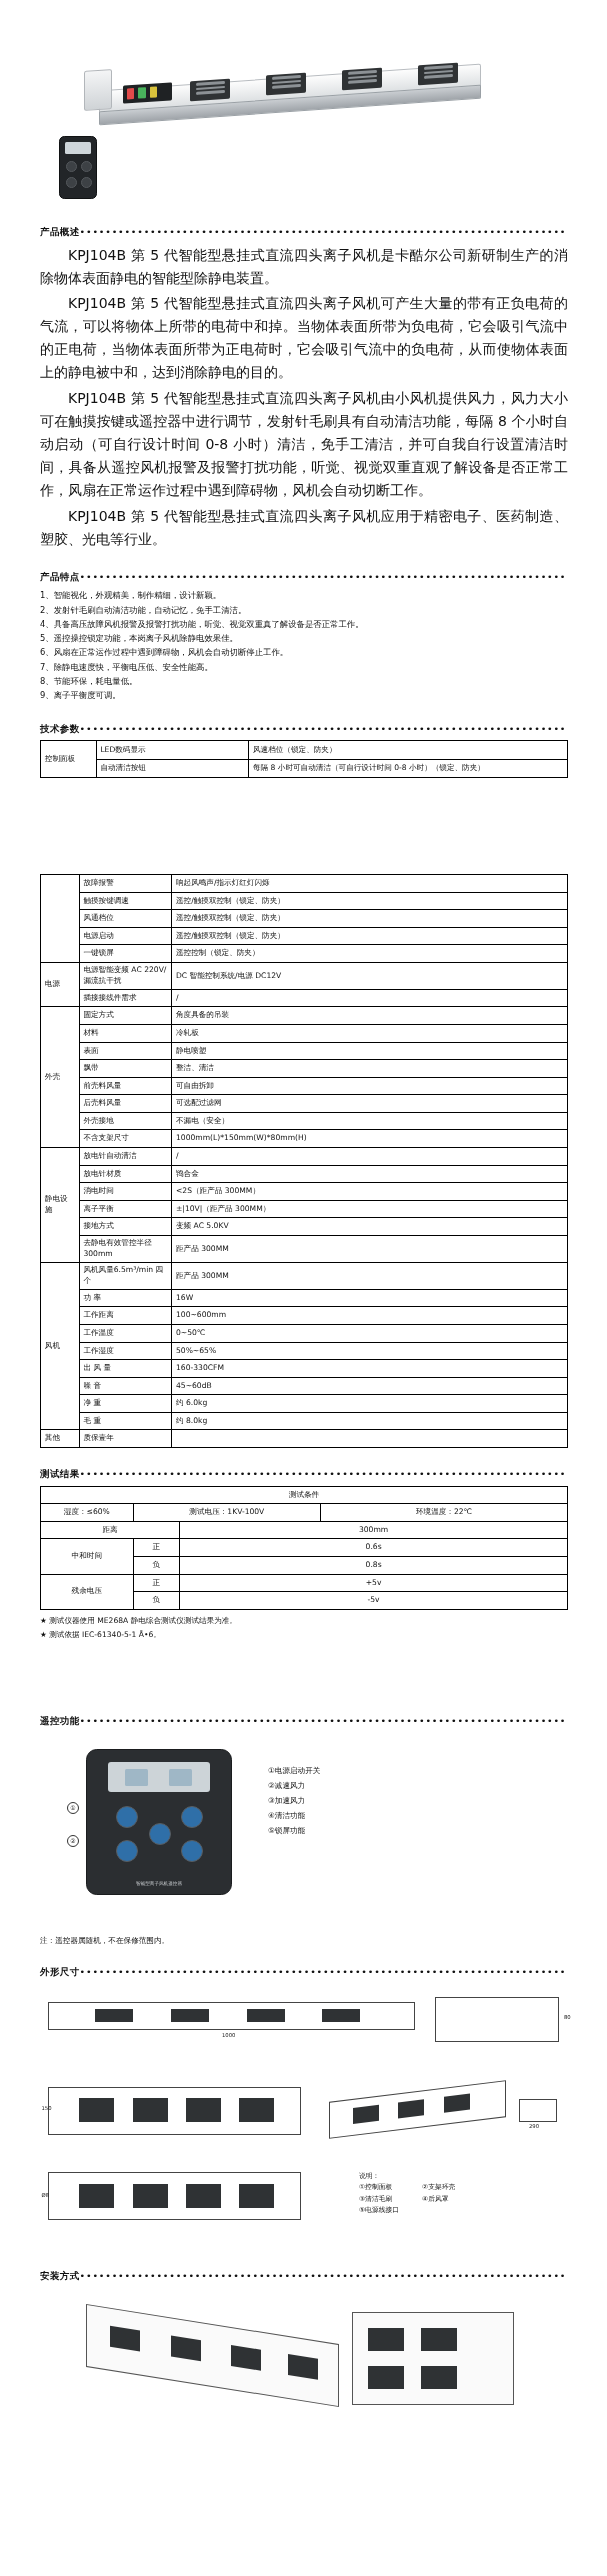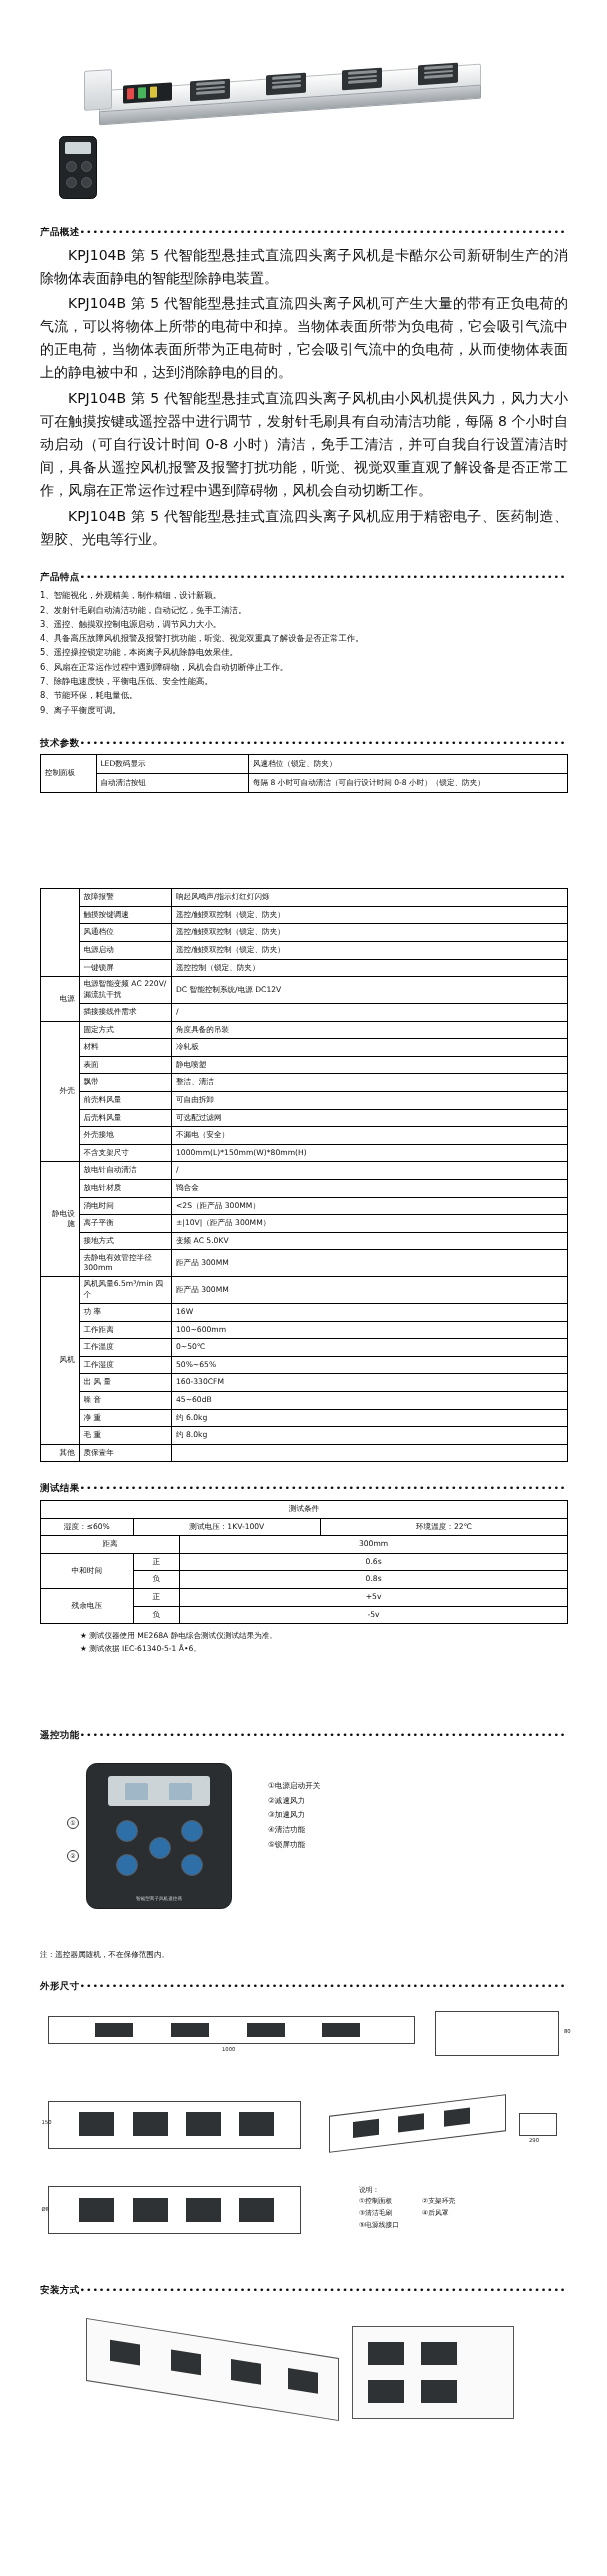--- a/index.html
+++ b/index.html
@@ -51,27 +51,27 @@
   p.body{font-size:14px;line-height:1.65;text-align:justify;margin:0 0 2.3px;text-indent:2em;}
   ul.feat{margin:1.5px 0 0 0;padding:0;list-style:none;}
   ul.feat li{font-size:8.4px;line-height:1.7;text-indent:0;padding-left:0;}
 
   
   table{border-collapse:collapse;width:100%;font-size:7.6px;}
   table td,table th{border:0.8px solid #000;padding:2.3px 3.8px;vertical-align:middle;line-height:1.4;}
   .t-params td{height:13px;}
   .t-params .lbl{width:47px;text-align:left;font-family:Liberation Mono, monospace;}
   .t-spec td{height:12px;}
-  .t-spec .grp{width:30px;text-align:right;}
+  .t-spec .grp{width:30px;text-align:left;}
   .t-spec .k{width:84px;}
   .tbl-wrap{margin-top:4.6px;}
 
   
   .t-test td{height:12px;text-align:center;}
-  .notes{font-size:7.6px;line-height:1.8;margin-top:4.6px;margin-left:40px;}
+  .notes{font-size:7.6px;line-height:1.8;margin-top:4.6px;}
   .notes div{margin:0;}
 
   
   .remote-block{margin-top:13.7px;position:relative;height:190px;}
   .remote-big{
     position:absolute;left:46px;top:7.6px;width:144px;height:144px;background:#2b2e31;border-radius:10.6px;
     border:0.8px solid #1a1c1e;
   }
   .remote-big .disp{position:absolute;left:21px;top:12px;width:102px;height:30px;background:#cdd4d8;border-radius:3px;}
   .remote-big .disp .d1,.remote-big .disp .d2{position:absolute;top:6.8px;width:23px;height:16.7px;background:#9fb7c6;border-radius:1.5px;}
@@ -151,21 +151,20 @@
     <p class="body">KPJ104B 第 5 代智能型悬挂式直流四头离子风机可产生大量的带有正负电荷的气流，可以将物体上所带的电荷中和掉。当物体表面所带为负电荷，它会吸引气流中的正电荷，当物体表面所带为正电荷时，它会吸引气流中的负电荷，从而使物体表面上的静电被中和，达到消除静电的目的。</p>
     <p class="body">KPJ104B 第 5 代智能型悬挂式直流四头离子风机由小风机提供风力，风力大小可在触摸按键或遥控器中进行调节，发射针毛刷具有自动清洁功能，每隔 8 个小时自动启动（可自行设计时间 0-8 小时）清洁，免手工清洁，并可自我自行设置清洁时间，具备从遥控风机报警及报警打扰功能，听觉、视觉双重直观了解设备是否正常工作，风扇在正常运作过程中遇到障碍物，风机会自动切断工作。</p>
     <p class="body">KPJ104B 第 5 代智能型悬挂式直流四头离子风机应用于精密电子、医药制造、塑胶、光电等行业。</p>
 
     <div class="sec-title">
       <span>产品特点</span><span class="dots">••••••••••••••••••••••••••••••••••••••••••••••••••••••••••••••••••••••••••••</span>
     </div>
     <ul class="feat">
       <li>1、智能视化，外观精美，制作精细，设计新颖。</li>
       <li>2、发射针毛刷自动清洁功能，自动记忆，免手工清洁。</li>
-      <li>3、遥控、触摸双控制电源启动，调节风力大小。</li>
       <li>4、具备高压故障风机报警及报警打扰功能，听觉、视觉双重真了解设备是否正常工作。</li>
       <li>5、遥控操控锁定功能，本岗离子风机除静电效果佳。</li>
       <li>6、风扇在正常运作过程中遇到障碍物，风机会自动切断停止工作。</li>
       <li>7、除静电速度快，平衡电压低、安全性能高。</li>
       <li>8、节能环保，耗电量低。</li>
       <li>9、离子平衡度可调。</li>
     </ul>
 
     <div class="sec-title">
       <span>技术参数</span><span class="dots">••••••••••••••••••••••••••••••••••••••••••••••••••••••••••••••••••••••••••••</span>

